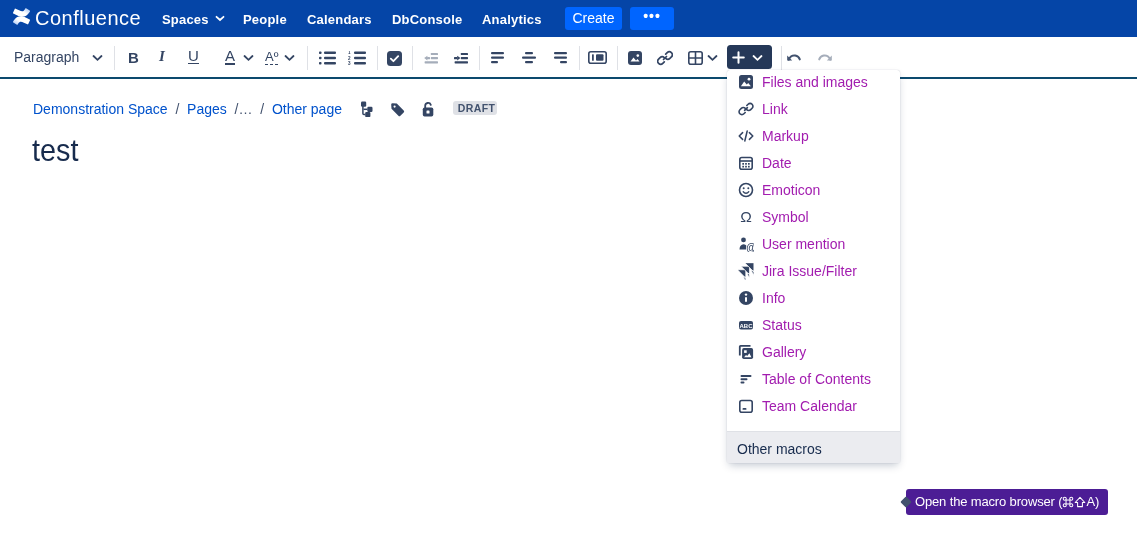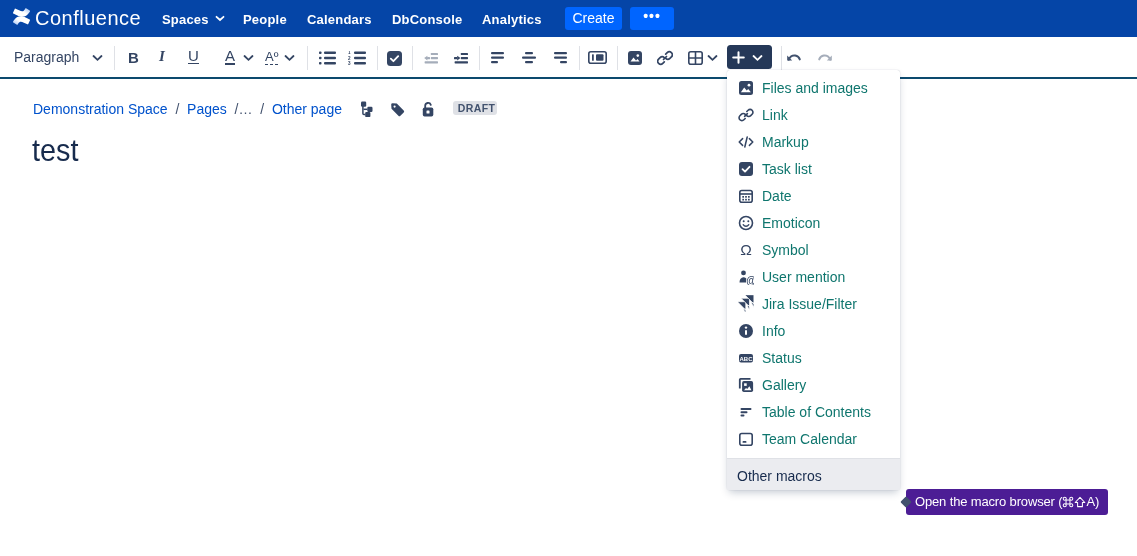--- a/index.html
+++ b/index.html
@@ -15,21 +15,21 @@
 .tb{position:absolute}
 .tdiv{position:absolute;top:9px;width:1px;height:24px;background:#DFE1E6}
 #crumbs{position:absolute;left:0;top:95px;width:1137px;height:28px}
 .bc{position:absolute;top:6px;font-size:14px;color:#0052CC;white-space:pre}
 .bsep{color:#42526E}
 #draft{position:absolute;left:453px;top:6px;width:44px;height:14px;background:#DFE1E6;border-radius:3px;
   color:#42526E;font-size:10.5px;font-weight:700;text-align:center;line-height:14px;letter-spacing:.4px;padding-left:3px}
 #title{position:absolute;left:32px;top:132px;font-size:32px;font-weight:400;color:#172B4D;letter-spacing:0;transform:scaleX(.9);transform-origin:left top}
 #menu{position:absolute;left:727px;top:70px;width:173px;background:#fff;border-radius:3px;
   box-shadow:0 4px 8px -2px rgba(9,30,66,.25),0 0 1px rgba(9,30,66,.31);padding-top:4px;z-index:5}
-.mi{height:27px;display:flex;align-items:center;padding-left:11px;color:#0f766e;font-size:14px}
+.mi{height:27px;display:flex;padding-left:11px;color:#a21caf;font-size:14px}
 .mi svg{flex:0 0 16px;margin-right:8px}
 .msep{height:1px;background:#DFE1E6;margin-top:6px}
 #omacro{height:31px;background:#EBECF0;display:flex;align-items:center;padding-left:10px;padding-top:3px;color:#172B4D;font-size:14px}
 #tooltip{position:absolute;left:906px;top:489px;height:26px;background:#4c1d95;border-radius:3px;
   color:#fff;font-size:13px;line-height:26px;padding:0 9px;letter-spacing:-.15px;white-space:nowrap;z-index:6}
 #tooltip:before{content:"";position:absolute;left:-4px;top:9px;width:8px;height:8px;background:#42526E;
   transform:rotate(45deg);border-radius:1px}
 #tooltip svg{vertical-align:-2px}
 </style></head>
 <body>
@@ -227,24 +227,20 @@
         </g>
       </svg>Link</div>
   <div class="mi"><svg width="16" height="16" viewBox="0 0 16 16">
         <g stroke="#344563" stroke-width="1.5" fill="none" stroke-linecap="round" stroke-linejoin="round">
           <path d="M4.6 4.6 1.2 8l3.4 3.4"></path>
           <path d="M11.4 4.6 14.8 8l-3.4 3.4"></path>
           <path d="M9.2 3 6.8 13"></path>
         </g>
       </svg>Markup</div>
   <div class="mi"><svg width="16" height="16" viewBox="0 0 16 16">
-        <rect x="1" y="1" width="14" height="14" rx="3" fill="#344563"></rect>
-        <path d="M4.5 8.1 7 10.6 11.5 5.8" stroke="#fff" stroke-width="1.8" fill="none" stroke-linecap="round" stroke-linejoin="round"></path>
-      </svg>Task list</div>
-  <div class="mi"><svg width="16" height="16" viewBox="0 0 16 16">
         <rect x="1.8" y="2.5" width="12.4" height="11.7" rx="2" stroke="#344563" stroke-width="1.6" fill="none"></rect>
         <path d="M2 6h12" stroke="#344563" stroke-width="1.6"></path>
         <g fill="#344563">
           <rect x="4.3" y="8" width="1.7" height="1.7"></rect>
           <rect x="7.15" y="8" width="1.7" height="1.7"></rect>
           <rect x="10" y="8" width="1.7" height="1.7"></rect>
           <rect x="4.3" y="10.8" width="1.7" height="1.7"></rect>
           <rect x="7.15" y="10.8" width="1.7" height="1.7"></rect>
           <rect x="10" y="10.8" width="1.7" height="1.7"></rect>
         </g>

